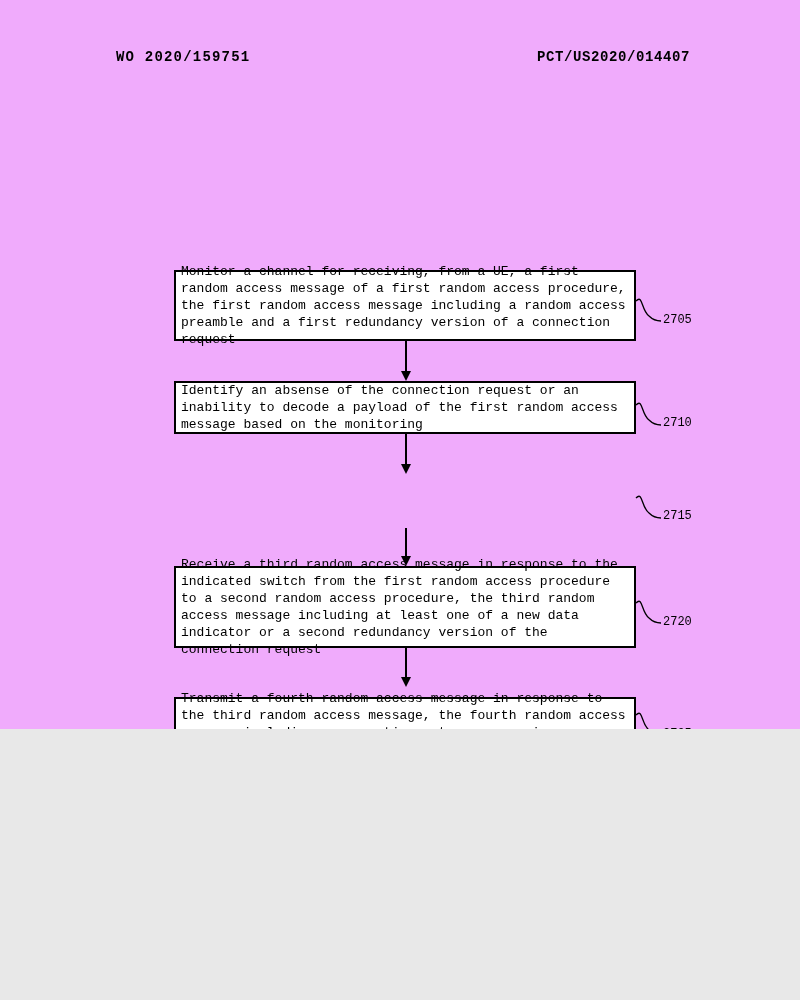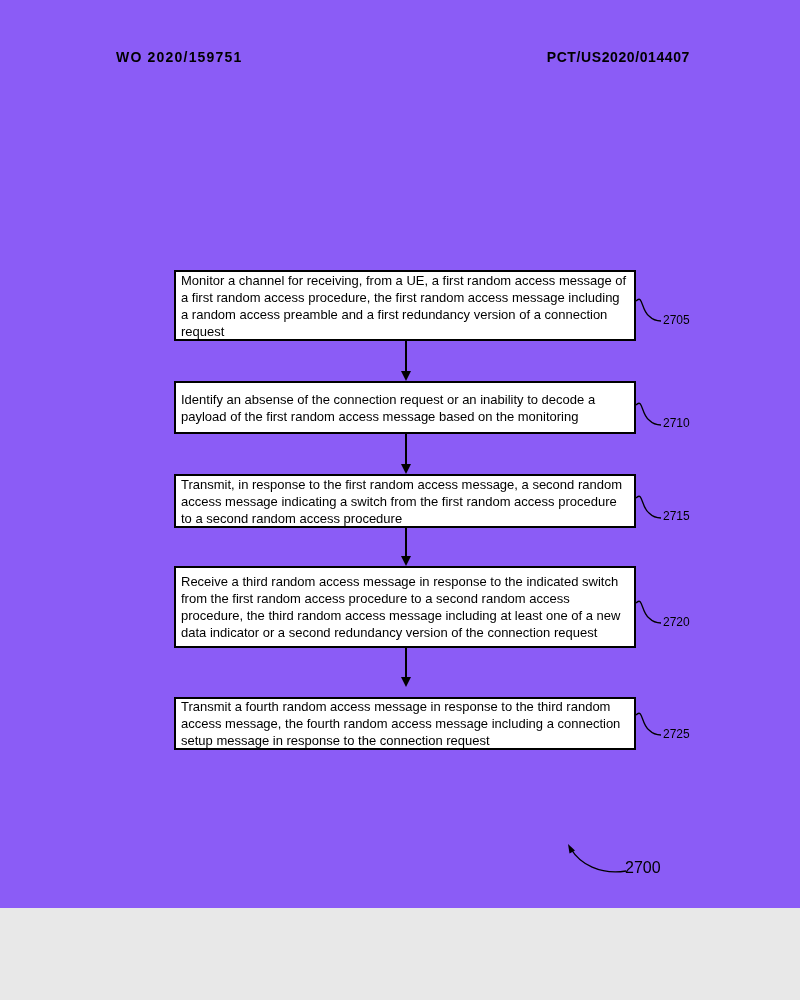--- a/index.html
+++ b/index.html
@@ -1,23 +1,23 @@
 <!DOCTYPE html>
 <html><head>
 <meta charset="utf-8">
 <style>
   * { margin: 0; padding: 0; box-sizing: border-box; }
   html, body { background: #e8e8e8; }
   .page {
     position: relative;
     width: 800px;
-    height: 908px;
+    height: 729px;
     margin: 0 auto;
-    background: #8b5cf6;
-    font-family: Liberation Sans, sans-serif;
+    background: #f0abfc;
+    font-family: Liberation Mono, monospace;
     color: #000000;
     overflow: hidden;
   }
   .header-left {
     position: absolute;
     left: 116px; top: 49px;
     font-size: 14px; font-weight: bold; letter-spacing: 1.2px;
     white-space: nowrap;
   }
   .header-right {
@@ -86,23 +86,20 @@
 
   <div class="header-left">WO 2020/159751</div>
   <div class="header-right">PCT/US2020/014407</div>
 
   <div class="step-box box1">
     <span>Monitor a channel for receiving, from a UE, a first random access message of a first random access procedure, the first random access message including a random access preamble and a first redundancy version of a connection request</span>
   </div>
   <div class="step-box box2">
     <span>Identify an absense of the connection request or an inability to decode a payload of the first random access message based on the monitoring</span>
   </div>
-  <div class="step-box box3">
-    <span>Transmit, in response to the first random access message, a second random access message indicating a switch from the first random access procedure to a second random access procedure</span>
-  </div>
   <div class="step-box box4">
     <span>Receive a third random access message in response to the indicated switch from the first random access procedure to a second random access procedure, the third random access message including at least one of a new data indicator or a second redundancy version of the connection request</span>
   </div>
   <div class="step-box box5">
     <span>Transmit a fourth random access message in response to the third random access message, the fourth random access message including a connection setup message in response to the connection request</span>
   </div>
 
   <svg class="overlay-svg" viewBox="0 0 800 1000" xmlns="http://www.w3.org/2000/svg">
 
     <g stroke="#000" fill="#000">

